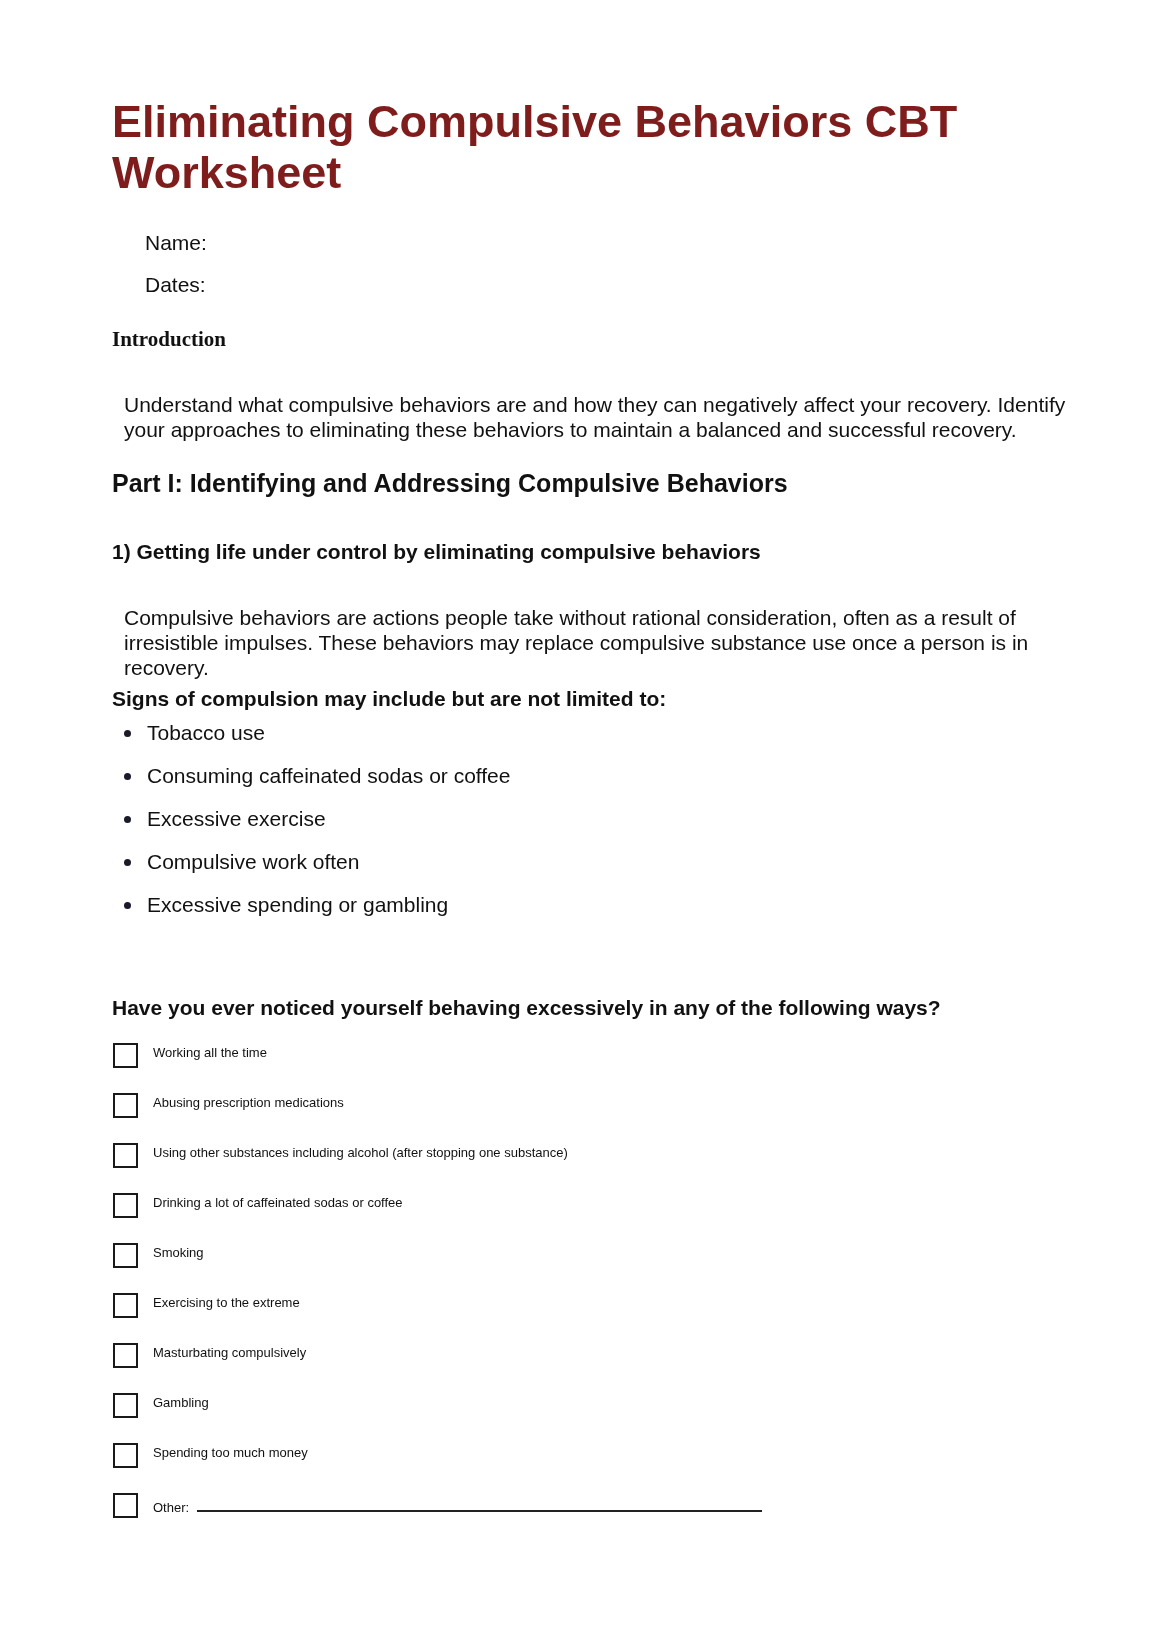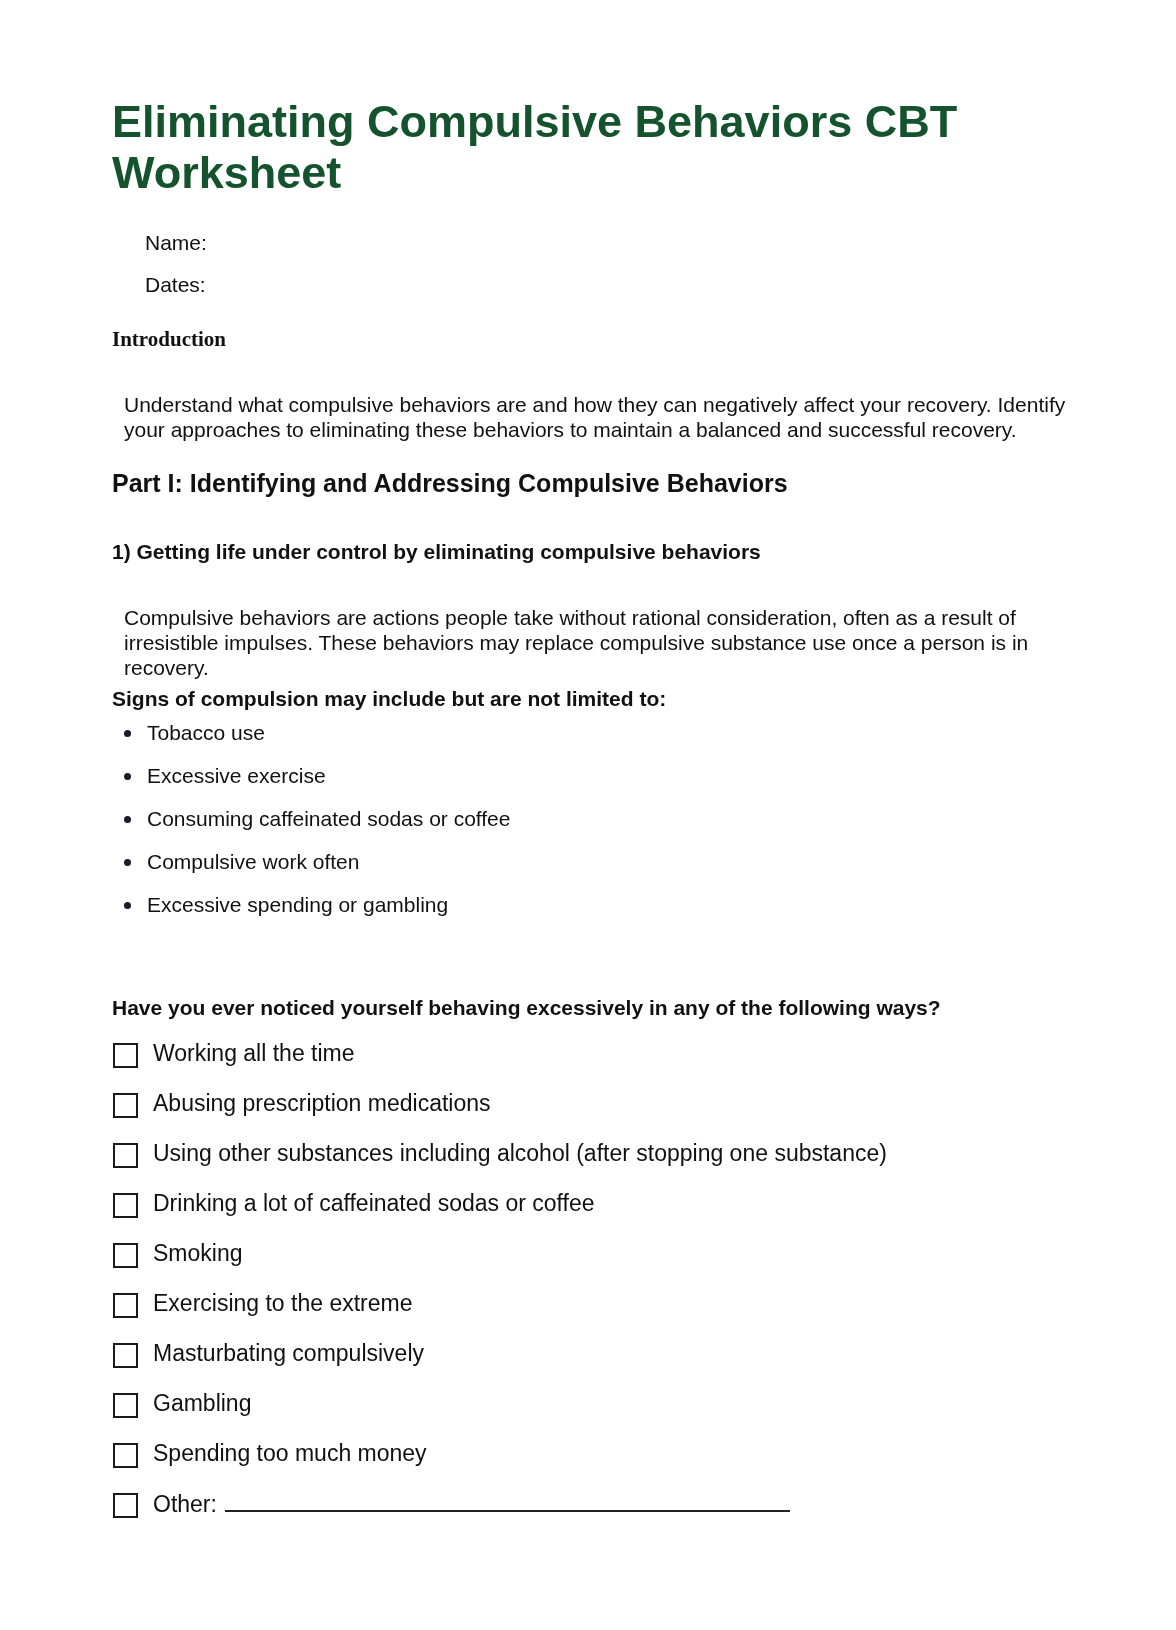--- a/index.html
+++ b/index.html
@@ -3,36 +3,36 @@
 <meta charset="utf-8">
 <style>
   html, body { margin: 0; padding: 0; background: #ffffff; }
   body {
     width: 1176px; height: 1630px; overflow: hidden; position: relative;
     font-family: "Liberation Sans", sans-serif; color: #111111;
   }
   .page { position: absolute; left: 112px; top: 0; width: 960px; }
   .title {
     position: absolute; top: 96px; left: 0; width: 960px;
-    font-size: 45px; font-weight: bold; line-height: 51px; margin: 0; color: #14532d;
+    font-size: 45px; font-weight: bold; line-height: 51px; margin: 0; color: #7f1d1d;
   }
   .field { position: absolute; left: 0; font-size: 21px; line-height: 26px; margin-left: 33px; }
   .h-intro { position: absolute; left: 0; font-size: 21px; font-weight: bold; line-height: 26px; font-family: Liberation Serif, serif; }
   .para {
     position: absolute; left: 0; width: 960px; font-size: 21px; line-height: 25px; margin: 12px;
   }
   .h-part { position: absolute; left: 0; font-size: 25px; font-weight: bold; line-height: 30px; }
   .h-sub { position: absolute; left: 0; font-size: 21px; font-weight: bold; line-height: 26px; }
   ul.signs { position: absolute; left: 0; top: 720px; margin: 0; padding: 0; list-style: none; }
   ul.signs li { position: relative; height: 43px; font-size: 21px; line-height: 26px; padding-left: 35px; }
   ul.signs li .dot {
     position: absolute; left: 12px; top: 10px; width: 7px; height: 7px; border-radius: 50%; background: #1a1a2a;
   }
   ul.checks { position: absolute; left: 0; top: 1040px; margin: 0; padding: 0; list-style: none; }
-  ul.checks li { position: relative; height: 50px; font-size: 23px; line-height: 26px; padding-left: 41px; }
+  ul.checks li { position: relative; height: 50px; font-size: 13px; line-height: 26px; padding-left: 41px; }
   ul.checks li .box {
     position: absolute; left: 1px; top: 3px; width: 21px; height: 21px; border: 2px solid #1a1a1a; background: #fff;
   }
   .blank-line {
     display: inline-block; width: 565px; border-bottom: 2px solid #222; height: 20px; vertical-align: baseline; margin-left: 8px;
   }
 </style>
 </head>
 <body>
 
@@ -47,22 +47,22 @@
 
   <div class="h-part" style="top:468px">Part I: Identifying and Addressing Compulsive Behaviors</div>
 
   <div class="h-sub" style="top:539px">1) Getting life under control by eliminating compulsive behaviors</div>
   <p class="para" style="top:593px">Compulsive behaviors are actions people take without rational consideration, often as a result of irresistible impulses. These behaviors may replace compulsive substance use once a person is in recovery.</p>
 
   <div class="h-sub" style="top:686px">Signs of compulsion may include but are not limited to:</div>
 
   <ul class="signs">
     <li><span class="dot"></span><span>Tobacco use</span></li>
+    <li><span class="dot"></span><span>Consuming caffeinated sodas or coffee</span></li>
     <li><span class="dot"></span><span>Excessive exercise</span></li>
-    <li><span class="dot"></span><span>Consuming caffeinated sodas or coffee</span></li>
     <li><span class="dot"></span><span>Compulsive work often</span></li>
     <li><span class="dot"></span><span>Excessive spending or gambling</span></li>
   </ul>
 
   <div class="h-sub" style="top:995px">Have you ever noticed yourself behaving excessively in any of the following ways?</div>
 
   <ul class="checks">
     <li><span class="box"></span><span>Working all the time</span></li>
     <li><span class="box"></span><span>Abusing prescription medications</span></li>
     <li><span class="box"></span><span>Using other substances including alcohol (after stopping one substance)</span></li>

